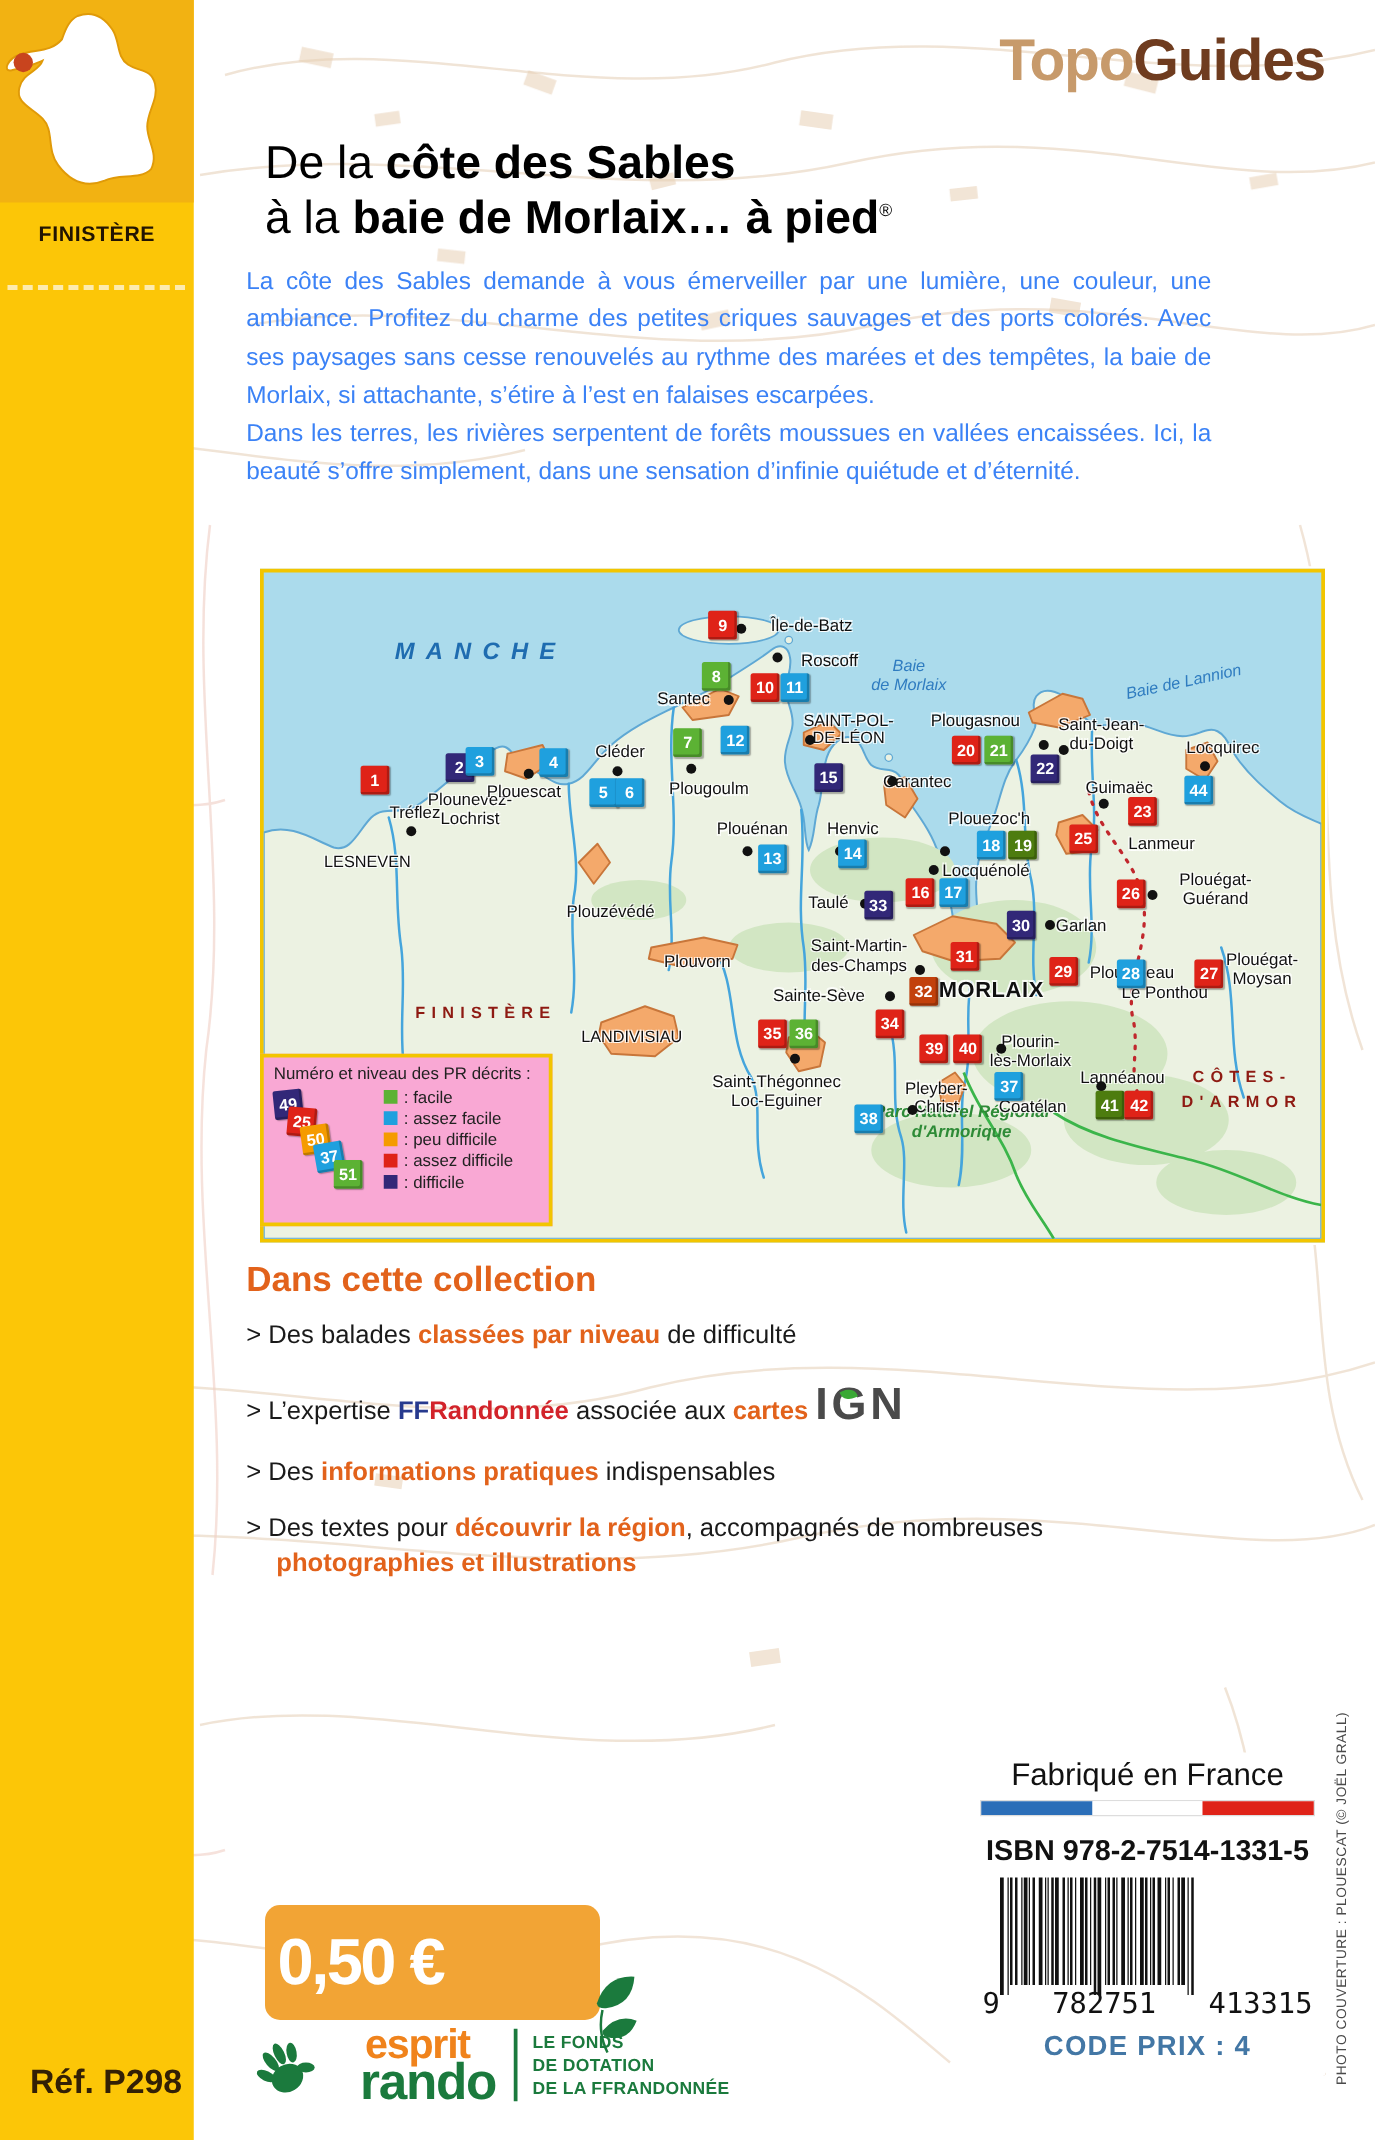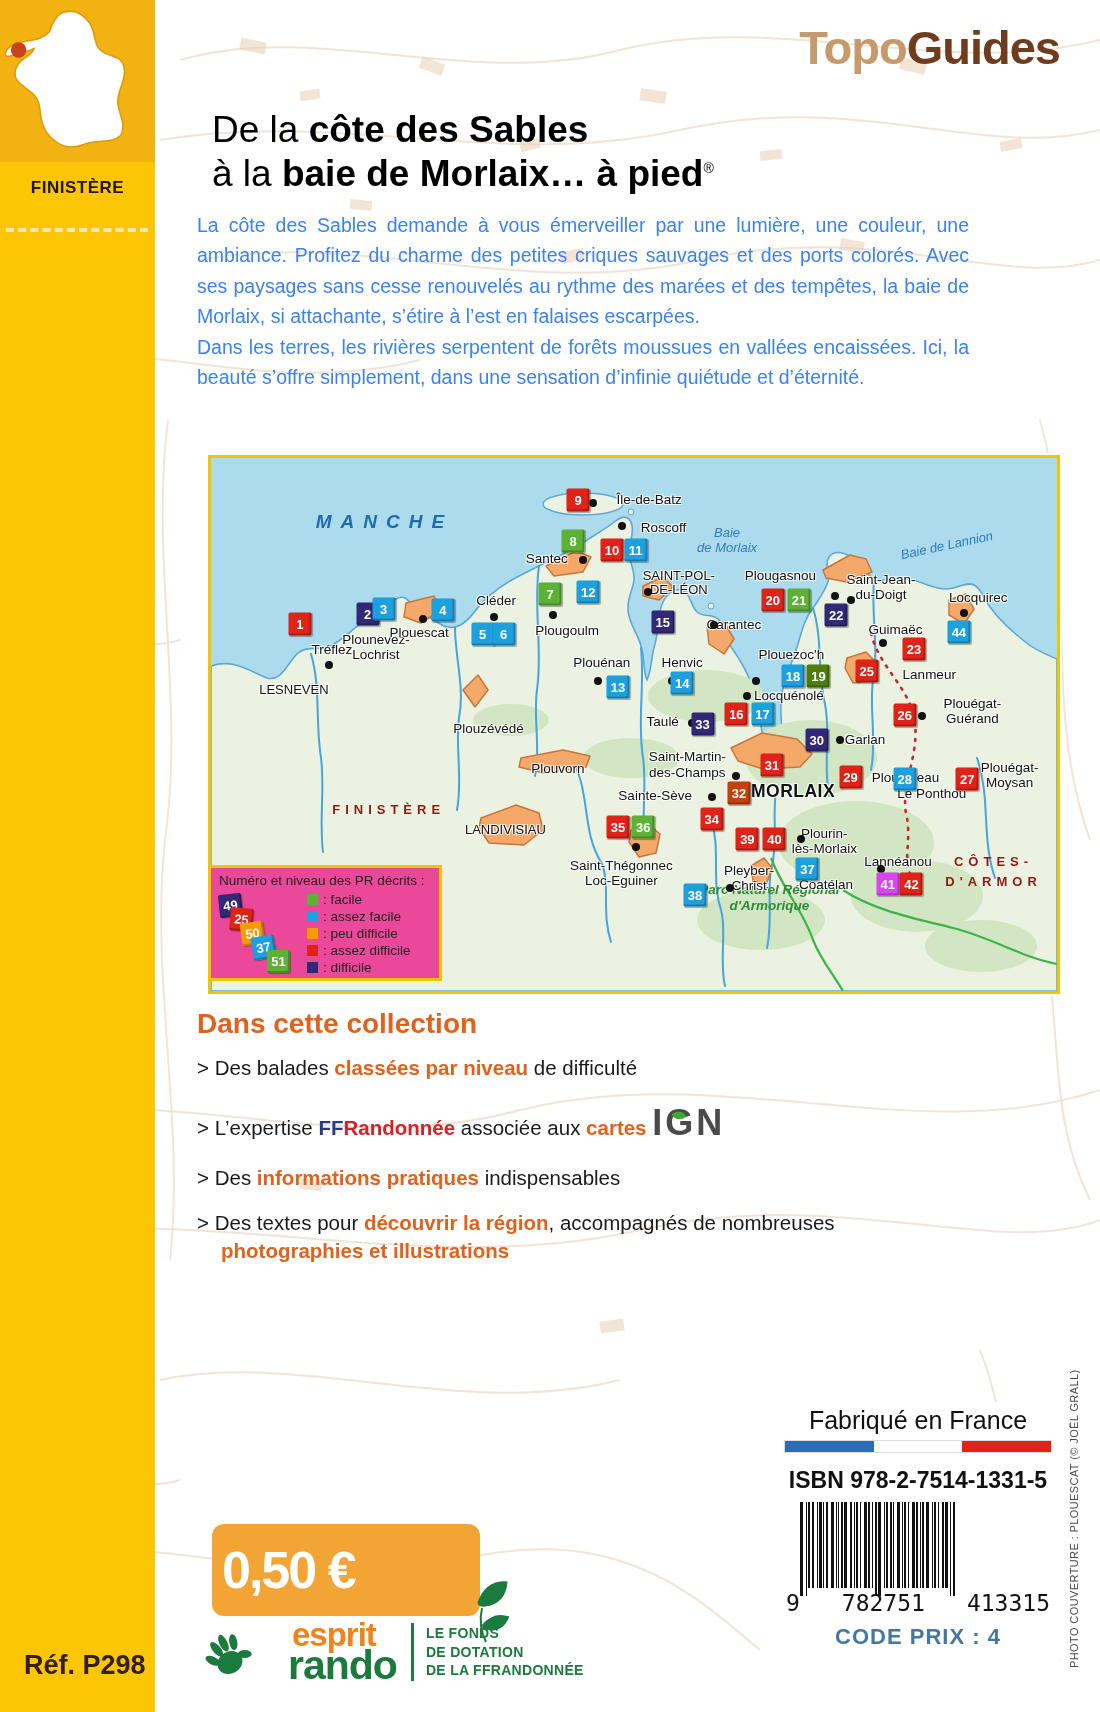--- a/index.html
+++ b/index.html
@@ -42,22 +42,22 @@
         font-size:13.5px;color:#101010;line-height:1.12;
         text-shadow:-1px -1px 0 rgba(255,255,255,.8),1px -1px 0 rgba(255,255,255,.8),
                     -1px 1px 0 rgba(255,255,255,.8),1px 1px 0 rgba(255,255,255,.8);}
   .town.caps{font-size:13px;}
   .town.big{font-size:17.5px;font-weight:bold;letter-spacing:.5px;}
   .tdot{position:absolute;width:8px;height:8px;border-radius:50%;background:#111;
         transform:translate(-50%,-50%);}
   .badge{position:absolute;transform:translate(-50%,-50%);width:23px;height:23px;border-radius:2px;
          color:#fff;font-size:13px;font-weight:bold;text-align:center;line-height:23px;
          box-shadow:inset -2px -2px 0 rgba(0,0,0,.22),1px 1px 1px rgba(0,0,0,.3);}
-  .legend{position:absolute;left:-3px;bottom:10px;width:214px;background:#ec4899;
-          border:3px solid #F2C500;padding:5px 6px 2px 8px;}
+  .legend{position:absolute;left:-3px;bottom:10px;width:214px;background:#f9a8d4;
+          border:3px solid #F2C500;padding:5px 6px 24px 8px;}
   .legend-title{font-size:13.5px;color:#222;}
   .legend-rows{margin-left:88px;margin-top:3px;}
   .legend-row{display:flex;align-items:center;height:17px;font-size:13.5px;color:#222;}
   .legend-sq{width:11px;height:11px;margin-right:5px;flex:0 0 auto;}
   .legend-stack{position:absolute;left:8px;top:26px;width:84px;height:92px;}
   .legend-stack .badge{transform:none;}
 
   
   .collection{position:absolute;left:197px;top:1008px;width:700px;}
   .collection h2{margin:0 0 14px 0;font-size:28px;color:#E2621B;font-weight:bold;}
@@ -475,21 +475,21 @@
       <div class="badge" style="background: rgb(223, 35, 24); left: 66.3%; top: 57.6%;">31</div>
       <div class="badge" style="background: #c2410c; left: 62.4%; top: 62.8%;">32</div>
       <div class="badge" style="background: rgb(50, 40, 120); left: 58.1%; top: 49.9%;">33</div>
       <div class="badge" style="background: rgb(223, 35, 24); left: 59.2%; top: 67.7%;">34</div>
       <div class="badge" style="background: rgb(223, 35, 24); left: 48.1%; top: 69.3%;">35</div>
       <div class="badge" style="background: rgb(92, 178, 52); left: 51.1%; top: 69.3%;">36</div>
       <div class="badge" style="background: rgb(31, 160, 222); left: 70.5%; top: 77.2%;">37</div>
       <div class="badge" style="background: rgb(31, 160, 222); left: 57.2%; top: 81.9%;">38</div>
       <div class="badge" style="background: rgb(223, 35, 24); left: 63.4%; top: 71.4%;">39</div>
       <div class="badge" style="background: rgb(223, 35, 24); left: 66.6%; top: 71.4%;">40</div>
-      <div class="badge" style="background: #d946ef; left: 80%; top: 80%;">41</div>
+      <div class="badge" style="background: #4d7c0f; left: 80%; top: 80%;">41</div>
       <div class="badge" style="background: rgb(223, 35, 24); left: 82.8%; top: 80%;">42</div>
     </div>
 
   <div class="collection">
     <h2>Dans cette collection</h2>
     <ul id="collectionList">
         <li><span>&gt; </span><span>Des balades </span><span class="seg-hl">classées par niveau</span><span> de difficulté</span></li>
         <li><span>&gt; </span><span>L’expertise </span><span class="seg-ff">FF</span><span class="seg-rando">Randonnée</span><span> associée aux </span><span class="seg-hl">cartes</span><span> </span><span class="seg-ign">IGN</span></li>
         <li><span>&gt; </span><span>Des </span><span class="seg-hl">informations pratiques</span><span> indispensables</span></li>
         <li><span>&gt; </span><span>Des textes pour </span><span class="seg-hl">découvrir la région</span><span>, accompagnés de nombreuses </span><span class="seg-hl">photographies et illustrations</span></li>

